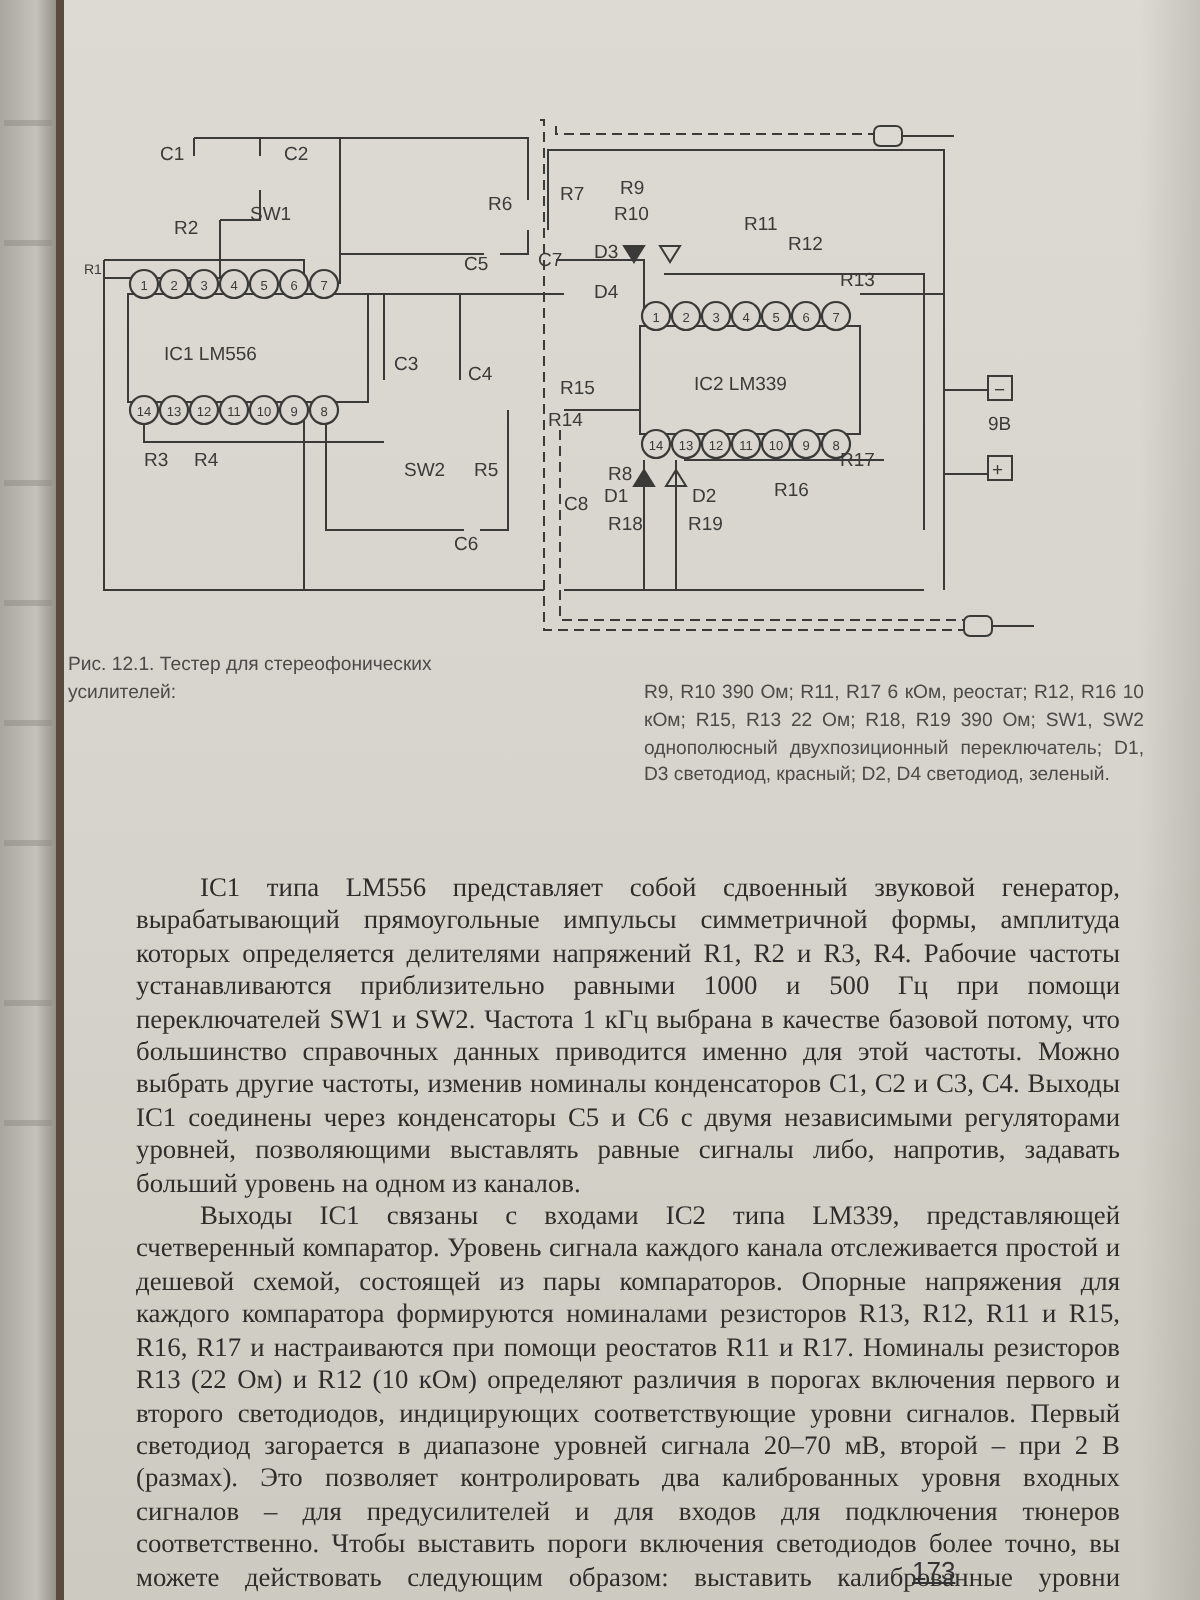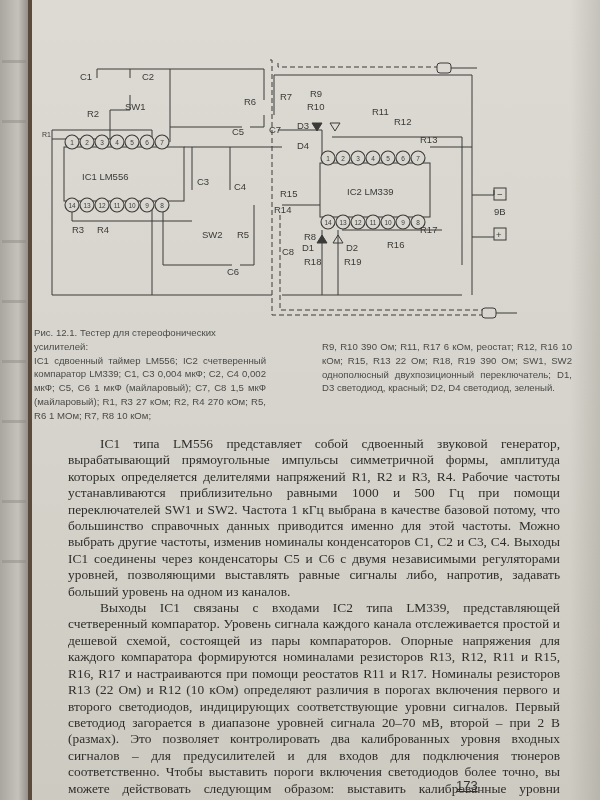--- a/index.html
+++ b/index.html
@@ -229,21 +229,20 @@
       <text x="452" y="160">9В</text>
       <text x="455" y="143">−</text>
       <text x="454" y="183">+</text>
     </g>
   </svg>
 
   <div class="caption">
     <div class="col1">
       <span>Рис. 12.1.</span>
       <span>Тестер для стереофонических усилителей:</span>
-      <div style="text-align:justify">IC1 сдвоенный таймер LM556; IC2 счетверенный компаратор LM339; C1, C3 0,004 мкФ; C2, C4 0,002 мкФ; C5, C6 1 мкФ (майларовый); C7, C8 1,5 мкФ (майларовый); R1, R3 27 кОм; R2, R4 270 кОм; R5, R6 1 МОм; R7, R8 10 кОм;</div>
     </div>
     <div class="col2">R9, R10 390 Ом; R11, R17 6 кОм, реостат; R12, R16 10 кОм; R15, R13 22 Ом; R18, R19 390 Ом; SW1, SW2 однополюсный двухпозиционный переключатель; D1, D3 светодиод, красный; D2, D4 светодиод, зеленый.</div>
   </div>
 
   <div class="body-text">
     <p>IC1 типа LM556 представляет собой сдвоенный звуковой генератор, вырабатывающий прямоугольные импульсы симметричной формы, амплитуда которых определяется делителями напряжений R1, R2 и R3, R4. Рабочие частоты устанавливаются приблизительно равными 1000 и 500 Гц при помощи переключателей SW1 и SW2. Частота 1 кГц выбрана в качестве базовой потому, что большинство справочных данных приводится именно для этой частоты. Можно выбрать другие частоты, изменив номиналы конденсаторов C1, C2 и C3, C4. Выходы IC1 соединены через конденсаторы C5 и C6 с двумя независимыми регуляторами уровней, позволяющими выставлять равные сигналы либо, напротив, задавать больший уровень на одном из каналов.</p>
     <p>Выходы IC1 связаны с входами IC2 типа LM339, представляющей счетверенный компаратор. Уровень сигнала каждого канала отслеживается простой и дешевой схемой, состоящей из пары компараторов. Опорные напряжения для каждого компаратора формируются номиналами резисторов R13, R12, R11 и R15, R16, R17 и настраиваются при помощи реостатов R11 и R17. Номиналы резисторов R13 (22 Ом) и R12 (10 кОм) определяют различия в порогах включения первого и второго светодиодов, индицирующих соответствующие уровни сигналов. Первый светодиод загорается в диапазоне уровней сигнала 20–70 мВ, второй – при 2 В (размах). Это позволяет контролировать два калиброванных уровня входных сигналов – для предусилителей и для входов для подключения тюнеров соответственно. Чтобы выставить пороги включения светодиодов более точно, вы можете действовать следующим образом: выставить калиброванные уровни сигналов, а затем, подстраивая уровни сигналов, выставить светодиоды на границе выключения. Если резисторы R5 и R6 идентичны, их можно</p>
   </div>
 
   <div class="page-num">173</div>

